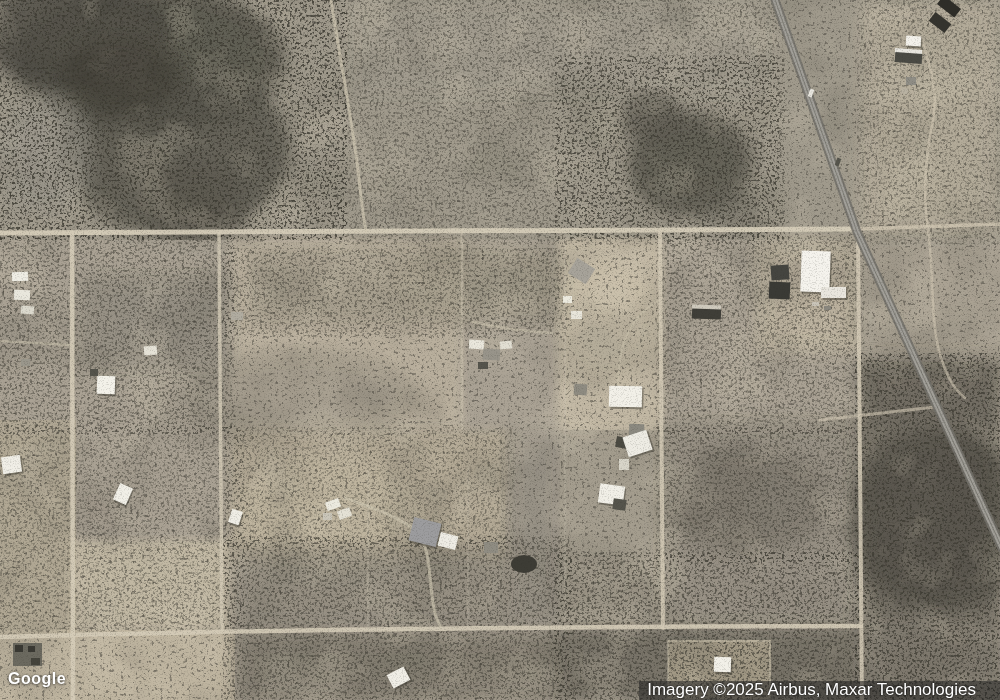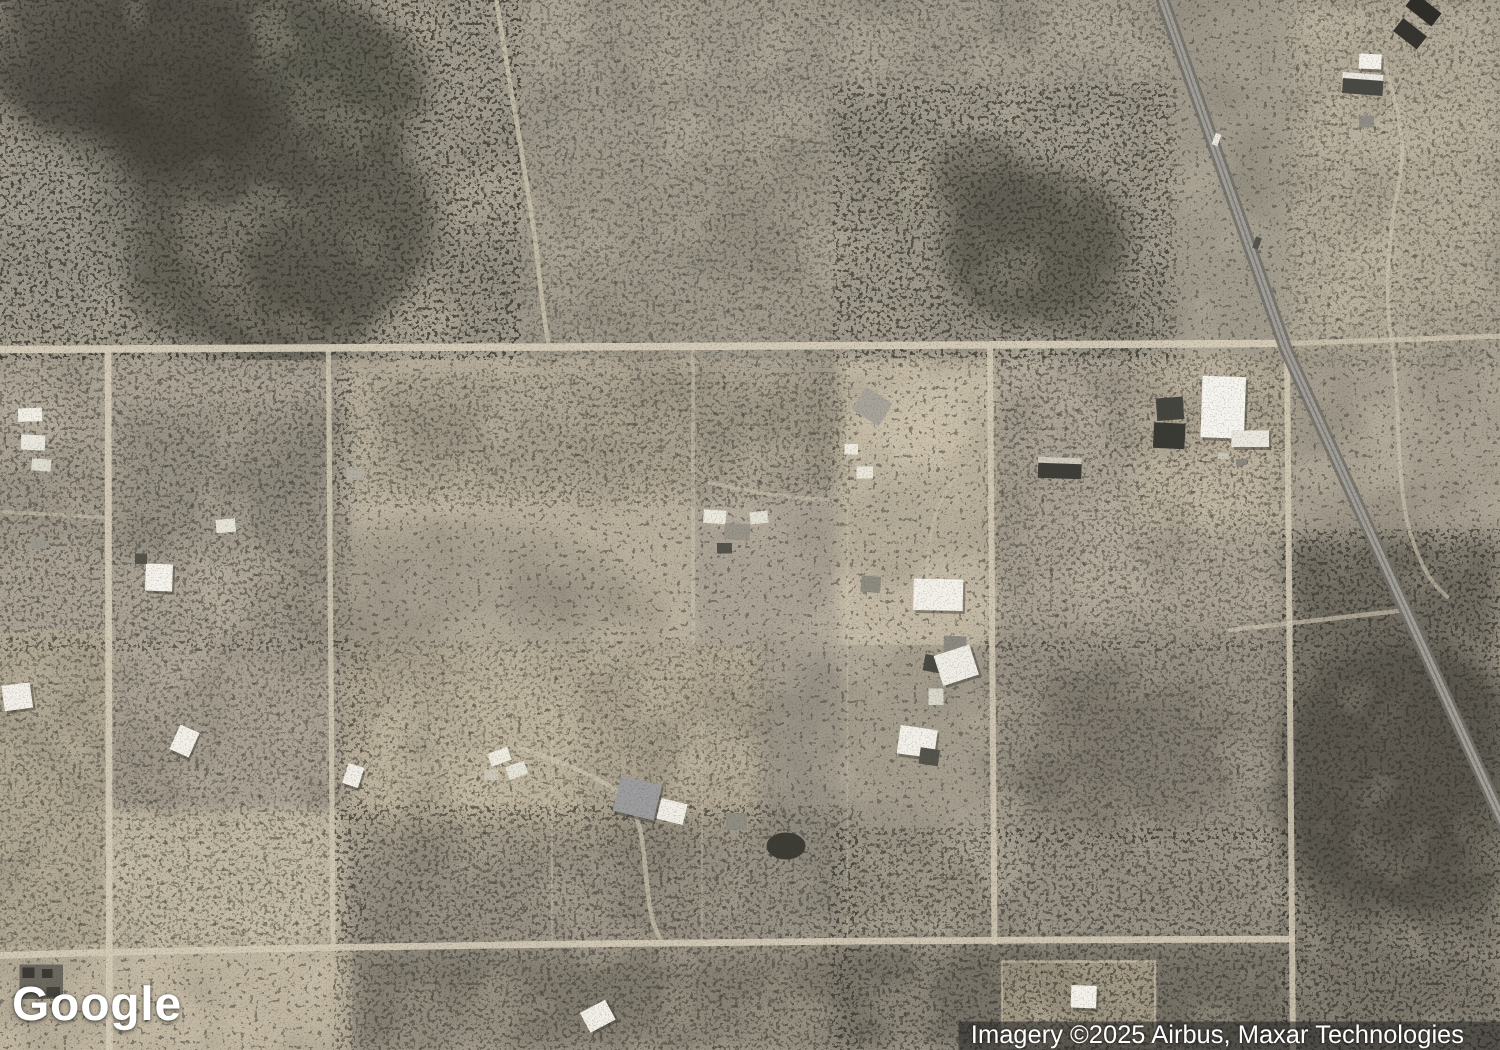--- a/index.html
+++ b/index.html
@@ -4,21 +4,21 @@
 <style>
   html,body{margin:0;padding:0;background:#202124;}
   .viewport{
     position:relative;width:1000px;height:700px;overflow:hidden;
     background:#a9a193;font-family:"Liberation Sans",sans-serif;
     cursor:grab;
   }
   .viewport svg{position:absolute;left:0;top:0;display:block;}
   .google-logo{
     position:absolute;left:8px;bottom:12px;
-    color:#ffffff;font-size:32px;font-weight:600;letter-spacing:0.5px;
+    color:#ffffff;font-size:16px;font-weight:600;letter-spacing:0.5px;
     font-family:"Liberation Sans",sans-serif;
     text-shadow:0 1px 3px rgba(0,0,0,0.5), 0 0 2px rgba(0,0,0,0.35);
     user-select:none;
   }
   .attribution{
     position:absolute;right:0;bottom:0;
     background:rgba(32,32,32,0.55);
     color:#ffffff;font-size:17px;line-height:14px;
     padding:2px 24px 3px 8px;
     text-shadow:0 0 2px rgba(0,0,0,0.9);

